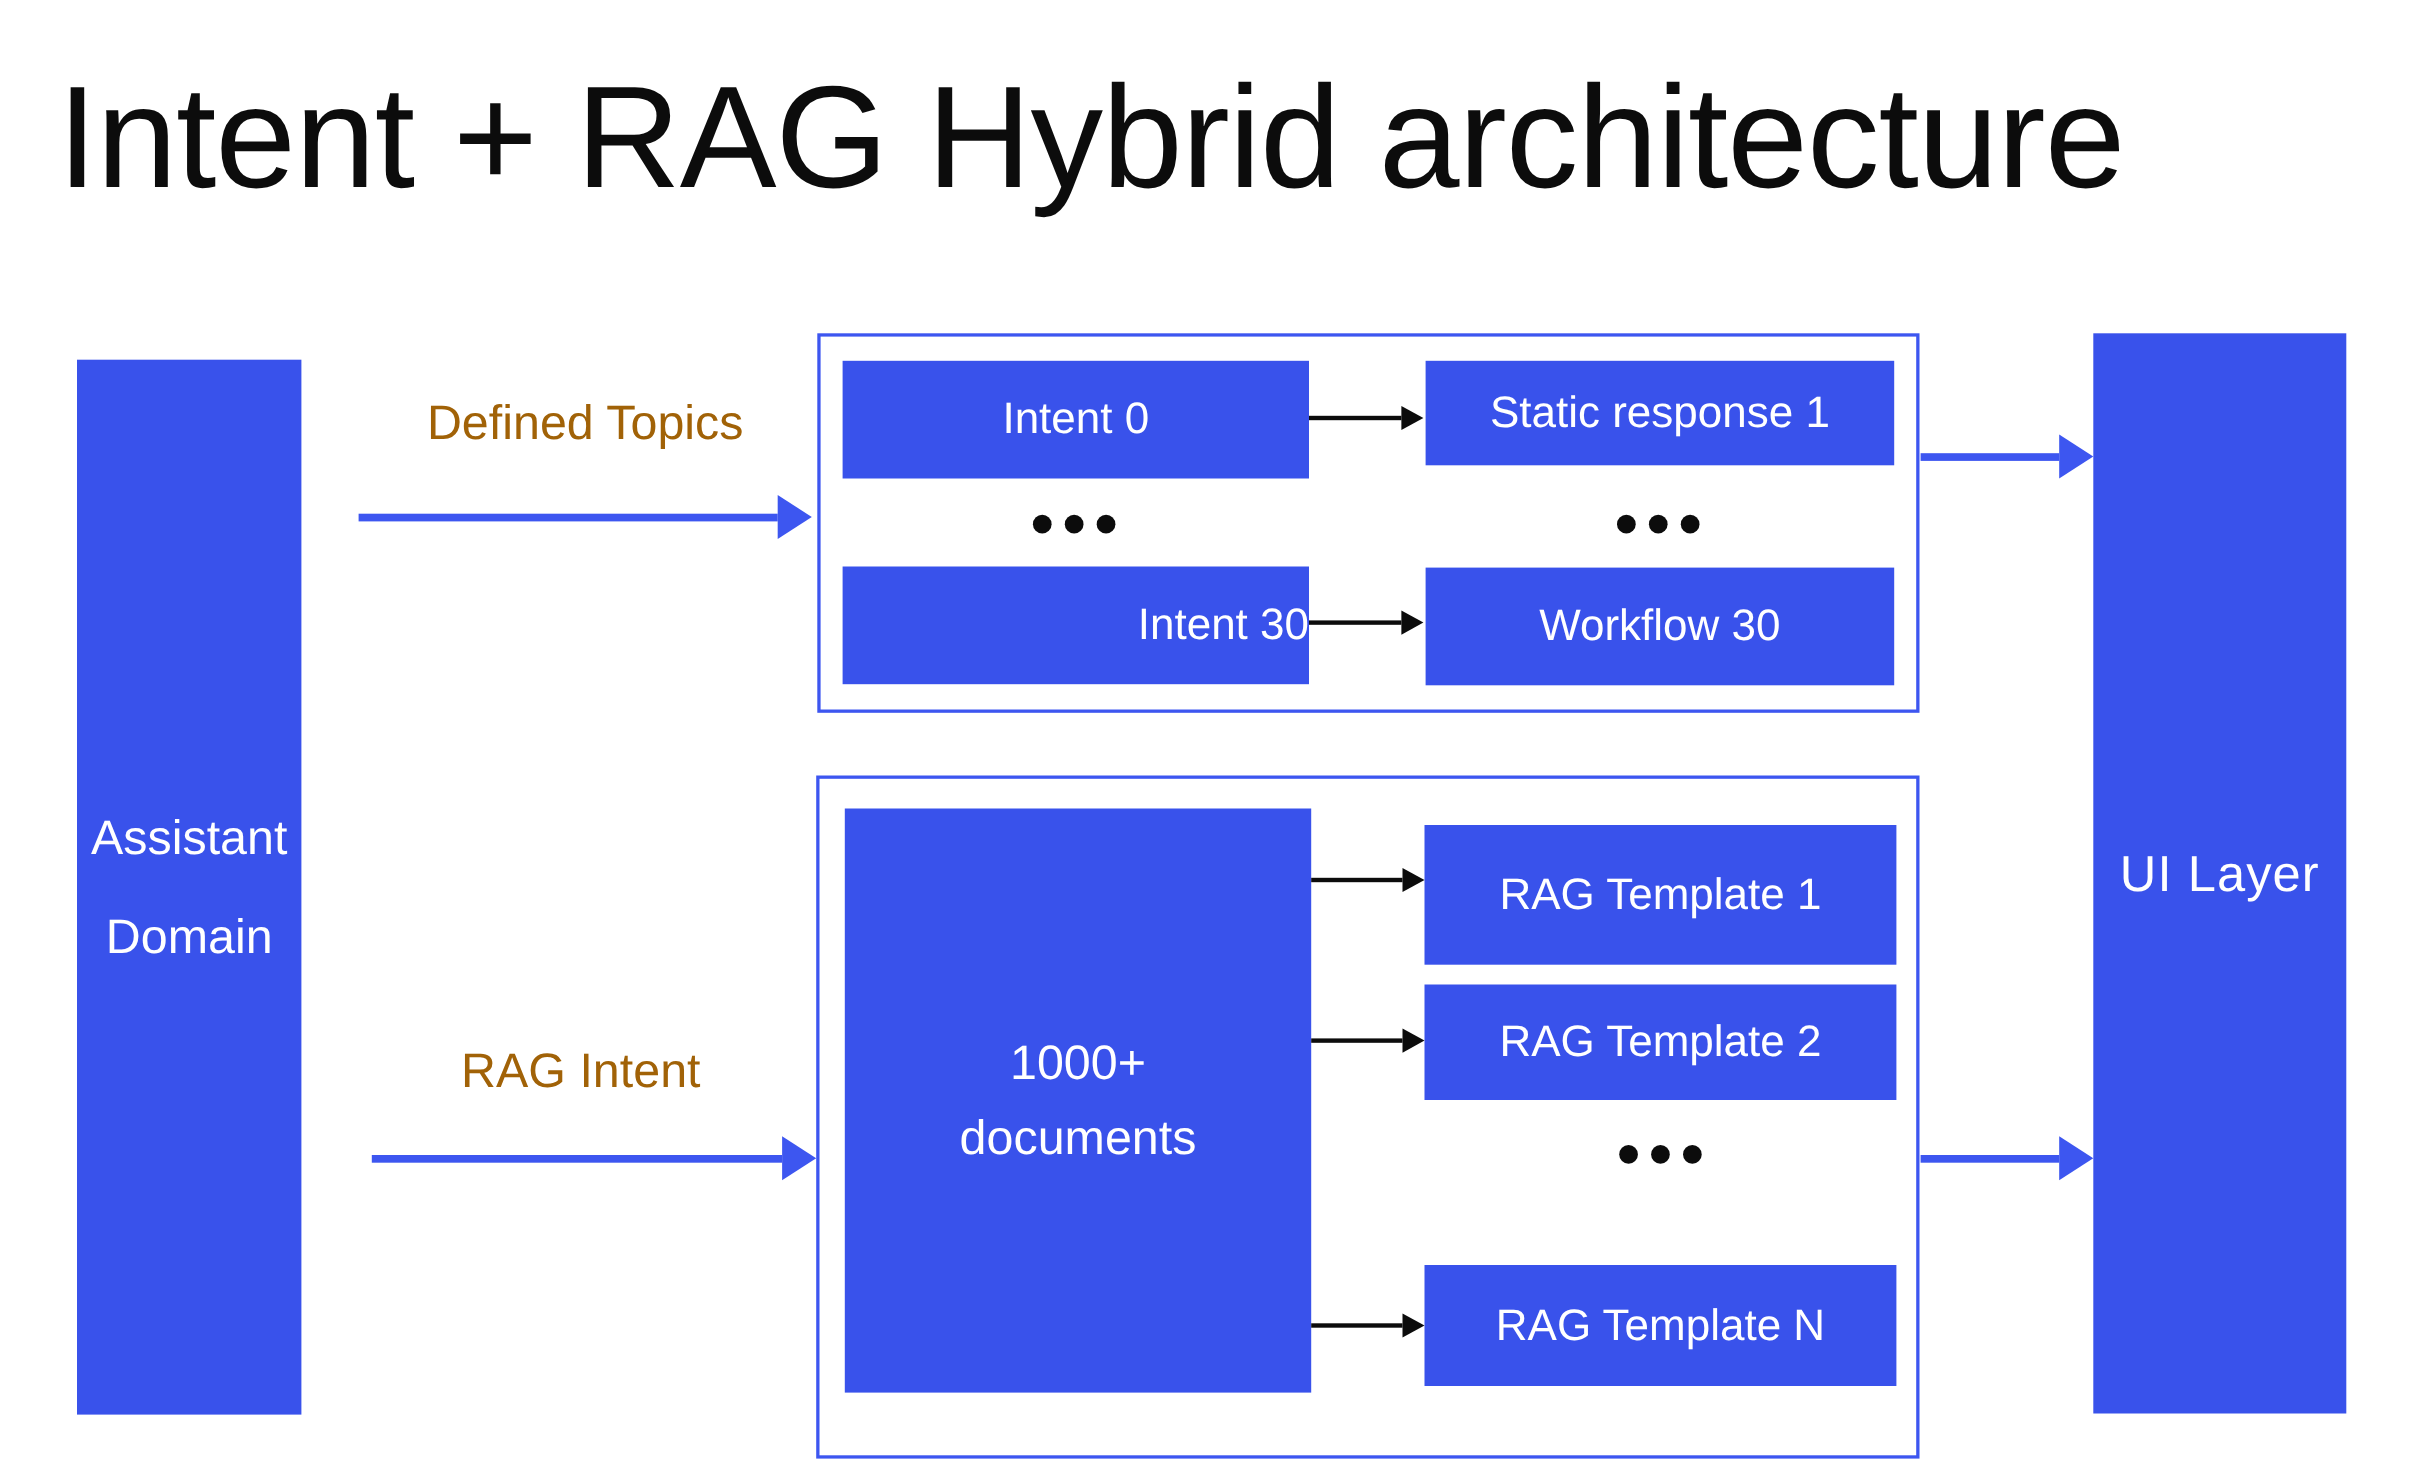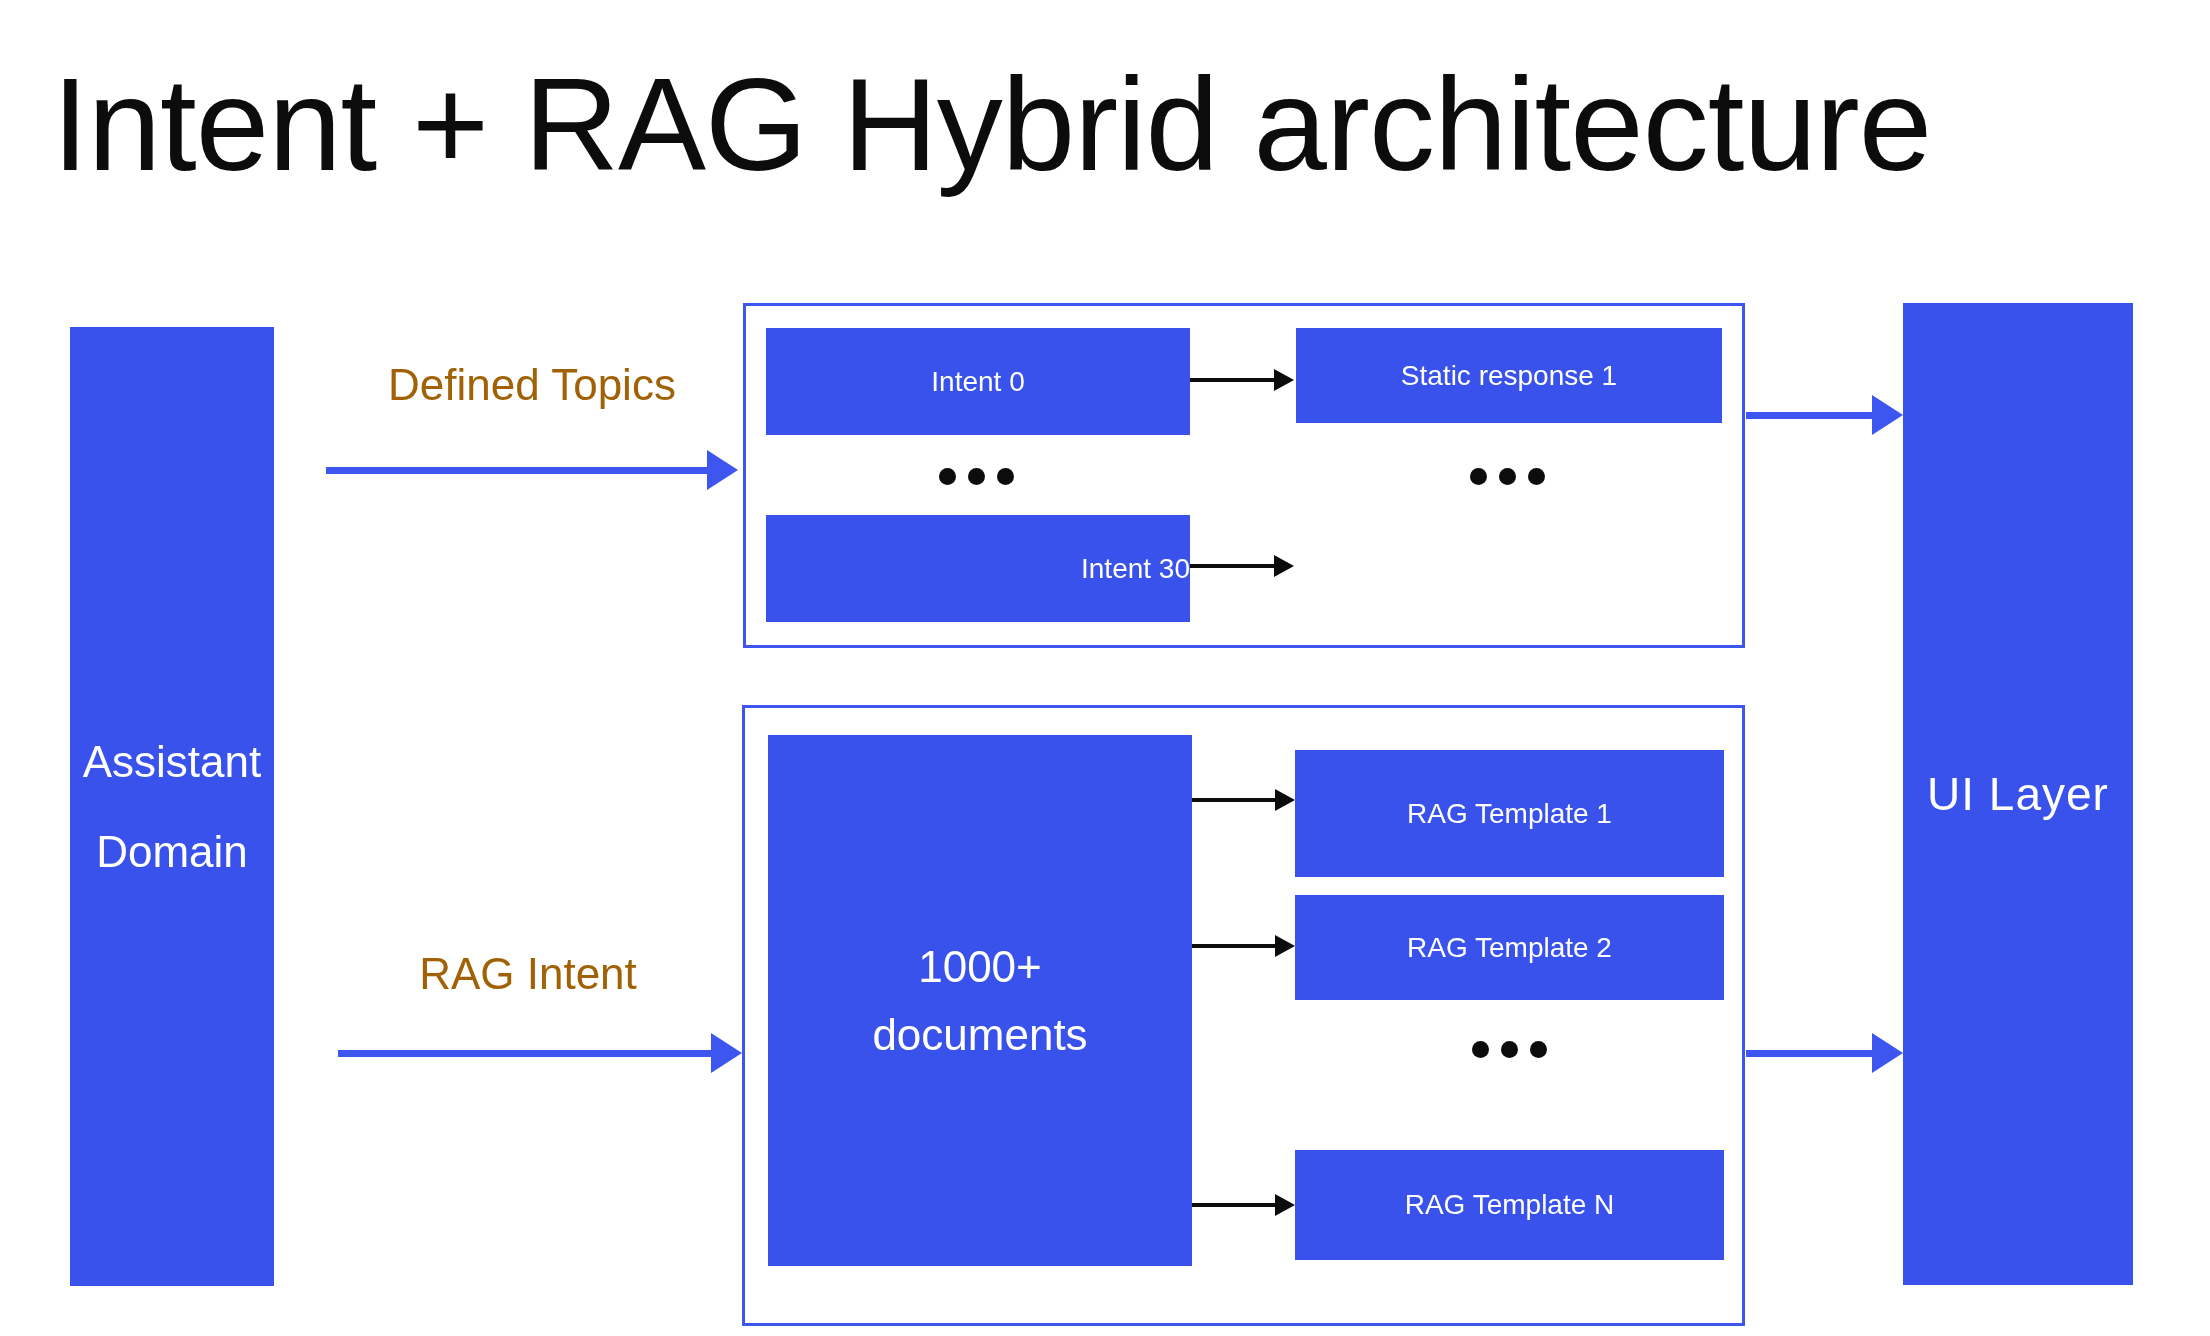--- a/index.html
+++ b/index.html
@@ -30,21 +30,21 @@
 
   .group{
     position:absolute;border:3px solid var(--line-blue);background:transparent;
   }
   .group-intent{left:743px;top:303px;width:1002px;height:345px;}
   .group-rag{left:742px;top:705px;width:1003px;height:621px;}
 
   .box{
     position:absolute;background:var(--node-fill);color:var(--box-text);
     display:flex;flex-direction:column;align-items:center;justify-content:center;
-    text-align:center;font-size:28px;
+    text-align:center;font-size:40px;
   }
   .box-intent0{left:766px;top:328px;width:424px;height:107px;}
   .box-static1{left:1296px;top:328px;width:426px;height:95px;align-items:center;}
   .box-intent30{left:766px;top:515px;width:424px;height:107px;align-items:flex-end;}
   .box-workflow30{left:1296px;top:516px;width:426px;height:107px;}
   .box-docs{left:768px;top:735px;width:424px;height:531px;font-size:44px;gap:18px;}
   .box-t1{left:1295px;top:750px;width:429px;height:127px;justify-content:center;}
   .box-t2{left:1295px;top:895px;width:429px;height:105px;}
   .box-tn{left:1295px;top:1150px;width:429px;height:110px;}
 
@@ -122,20 +122,23 @@
 
   <div class="box box-intent0">
     <span>Intent 0</span>
   </div>
   <div class="box box-static1">
     <span>Static response 1</span>
   </div>
   <div class="box box-intent30">
     <span>Intent 30</span>
   </div>
+  <div class="box box-workflow30">
+    <span>Workflow 30</span>
+  </div>
 
   <div class="karrow karrow-r1">
     <div class="shaft"></div>
     <div class="head"></div>
   </div>
   <div class="karrow karrow-r2">
     <div class="shaft"></div>
     <div class="head"></div>
   </div>
 

